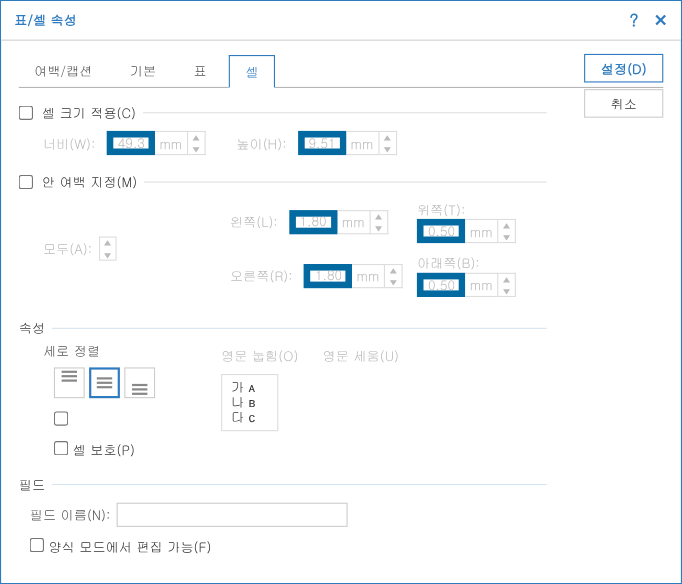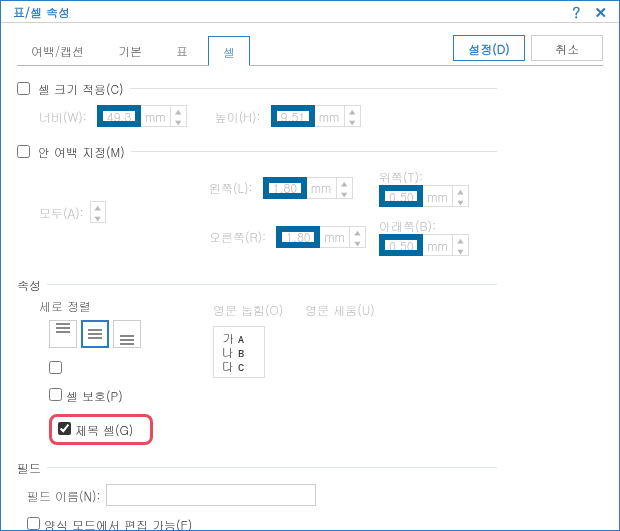--- a/index.html
+++ b/index.html
@@ -6,21 +6,21 @@
 body{background:#fff;width:620px;height:531px;position:relative;border:1px solid #2e7bc0}
 .dialog{width:100%;height:100%;display:flex;flex-direction:column}
 .titlebar{background:#fff;height:36px;display:flex;align-items:center;justify-content:space-between;padding:0 12px;border-bottom:1px solid #d0d0d0}
 .titlebar .title{color:#2e7bc0;font-weight:bold;font-size:12px}
 .titlebar .controls{display:flex;gap:14px}
 .titlebar .controls span{color:#2e7bc0;font-size:15px;font-weight:bold;cursor:pointer}
 .content{flex:1;position:relative;padding:12px 16px 10px 16px}
 .tabs{display:flex;gap:6px;border-bottom:1px solid #b5b5b5;margin-bottom:14px}
 .tab{padding:6px 14px 5px 14px;color:#555;cursor:pointer;position:relative;top:1px}
 .tab.active{border:1px solid #2e7bc0;border-bottom:1px solid #fff;color:#2e7bc0;background:#fff}
-.right-buttons{position:absolute;top:12px;right:16px;display:flex;gap:6px}
+.right-buttons{position:absolute;top:12px;right:16px;display:flex;flex-direction:column;gap:6px}
 .btn{width:72px;height:26px;border:1px solid #ccc;background:#fff;display:flex;align-items:center;justify-content:center;cursor:pointer}
 .btn.primary{border:1px solid #2e7bc0;color:#2e7bc0;font-weight:bold}
 .main{width:480px}
 .group-row{display:flex;align-items:center;color:#999;margin-top:6px}
 .group-row label.cb{display:flex;align-items:center;gap:4px}
 .group-row .line{flex:1;height:1px;background:#e0e0e0;margin-left:6px}
 input[type=checkbox]{width:13px;height:13px;margin-right:4px}
 .inset{padding:8px 0 10px 22px}
 .grid2{display:grid;grid-template-columns:170px 170px 70px;row-gap:10px;align-items:center}
 .spin{display:inline-flex;align-items:center}
@@ -206,23 +206,20 @@
                   <div class="bars" style="align-self:flex-end;margin-bottom:2px">
                     <span></span>
                     <span></span>
                     <span></span>
                   </div>
                 </div>
             </div>
             <div class="cb-list">
               <label class="cb label-dark"><input type="checkbox" style=""></label>
               <label class="cb label-dark"><input type="checkbox" style=""><span>셀 보호(P)</span></label>
-              <span class="highlight">
-                <label class="cb label-dark"><input type="checkbox" checked="" style=""><span>제목 셀(G)</span></label>
-              </span>
             </div>
           </div>
           <div class="rightcol">
             <div class="two-label">
               <span class="labelsub">영문 눕힘(O)</span>
               <span class="labelsub">영문 세움(U)</span>
             </div>
             <div class="stack-boxes">
               <div class="sbox">
                 <span><span>가</span> ᴀ</span>

